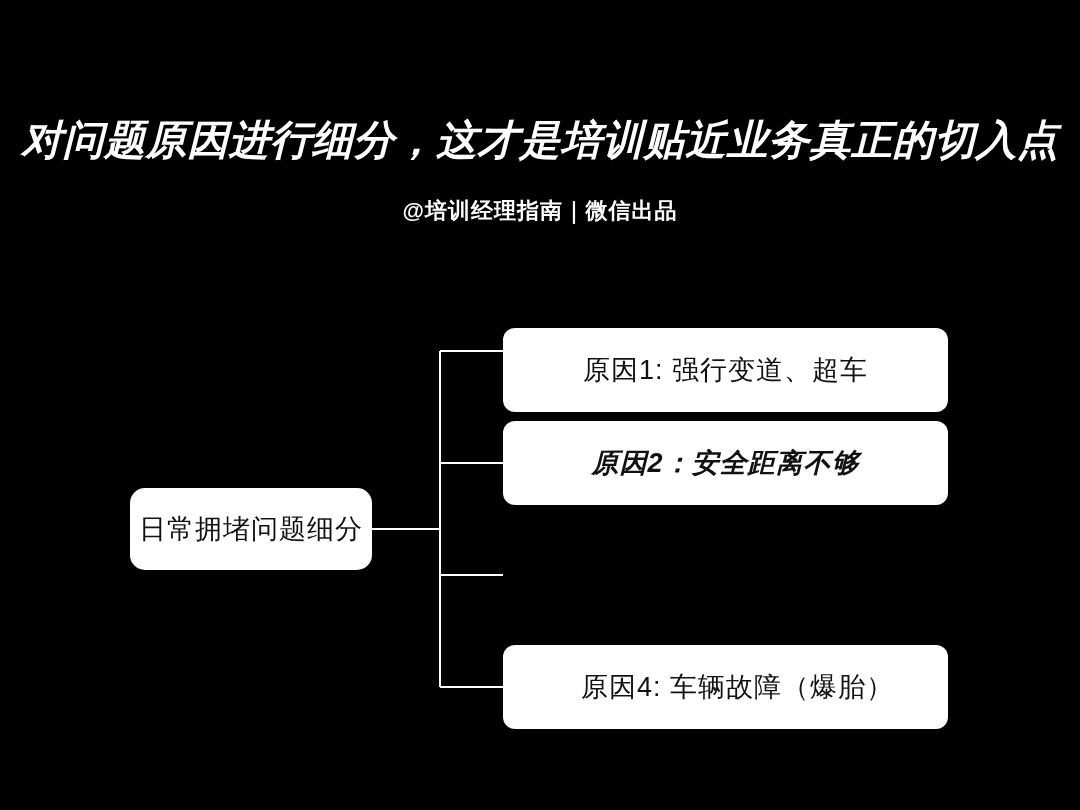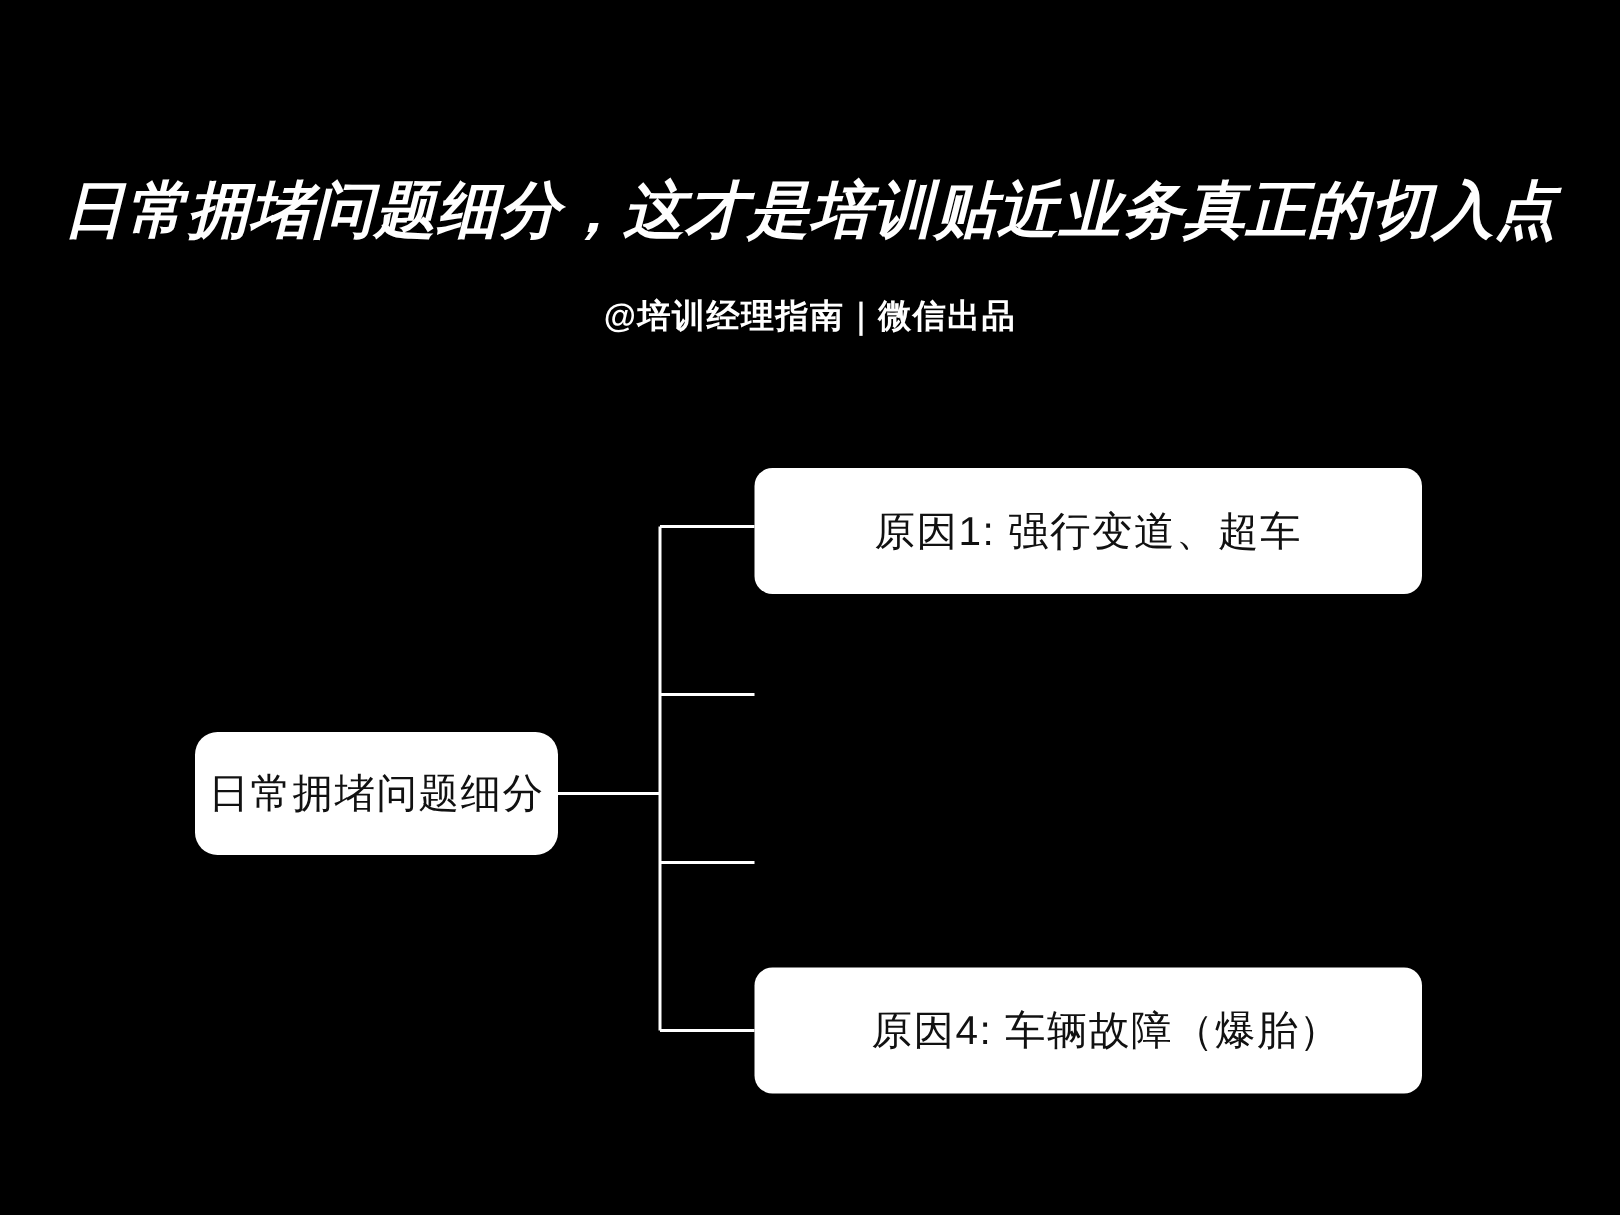--- a/index.html
+++ b/index.html
@@ -70,49 +70,52 @@
     text-align: right;
   }
   .cause-node {
     left: 503px;
     width: 445px;
     height: 84px;
     border-radius: 12px;
     font-size: 27px;
     letter-spacing: 1px;
   }
-  .cause-1 { top: 312px; }
+  .cause-1 { top: 328px; }
   .cause-2 { top: 421px; }
   .cause-3 { top: 533px; }
   .cause-4 { top: 645px; }
   .emphasis {
     font-weight: bold;
     font-style: italic;
   }
 </style>
 </head>
 <body>
 
 <div class="page" style="background: rgb(0, 0, 0);">
 
-  <h1 class="title" style="color: rgb(255, 255, 255);">日常拥堵问题细分，这才是培训贴近业务真正的切入点</h1>
+  <h1 class="title" style="color: rgb(255, 255, 255);">对问题原因进行细分，这才是培训贴近业务真正的切入点</h1>
 
   <div class="subtitle" style="color: rgb(255, 255, 255);">@培训经理指南｜微信出品</div>
 
   <svg class="connectors" viewBox="0 0 1080 810">
     <path id="connector-path" d="M372 529 H440 M440 351 V687 M440 351 H503 M440 463 H503 M440 575 H503 M440 687 H503" fill="none" stroke="#ffffff" stroke-width="2"></path>
   </svg>
 
   <div class="node root-node" style="background: rgb(255, 255, 255); color: rgb(17, 17, 17);">
     <span>日常拥堵问题细分</span>
   </div>
 
   <div class="node cause-node cause-1" style="background: rgb(255, 255, 255); color: rgb(17, 17, 17);">
     <span>原因1: 强行变道、超车</span>
   </div>
 
+  <div class="node cause-node cause-2 emphasis" style="background: rgb(255, 255, 255); color: rgb(17, 17, 17);">
+    <span>原因2：安全距离不够</span>
+  </div>
 
 
   <div class="node cause-node cause-4" style="background: rgb(255, 255, 255); color: rgb(17, 17, 17); padding-left: 24px;">
     <span>原因4: 车辆故障（爆胎）</span>
   </div>
 
 </div>
 
 </body></html>

